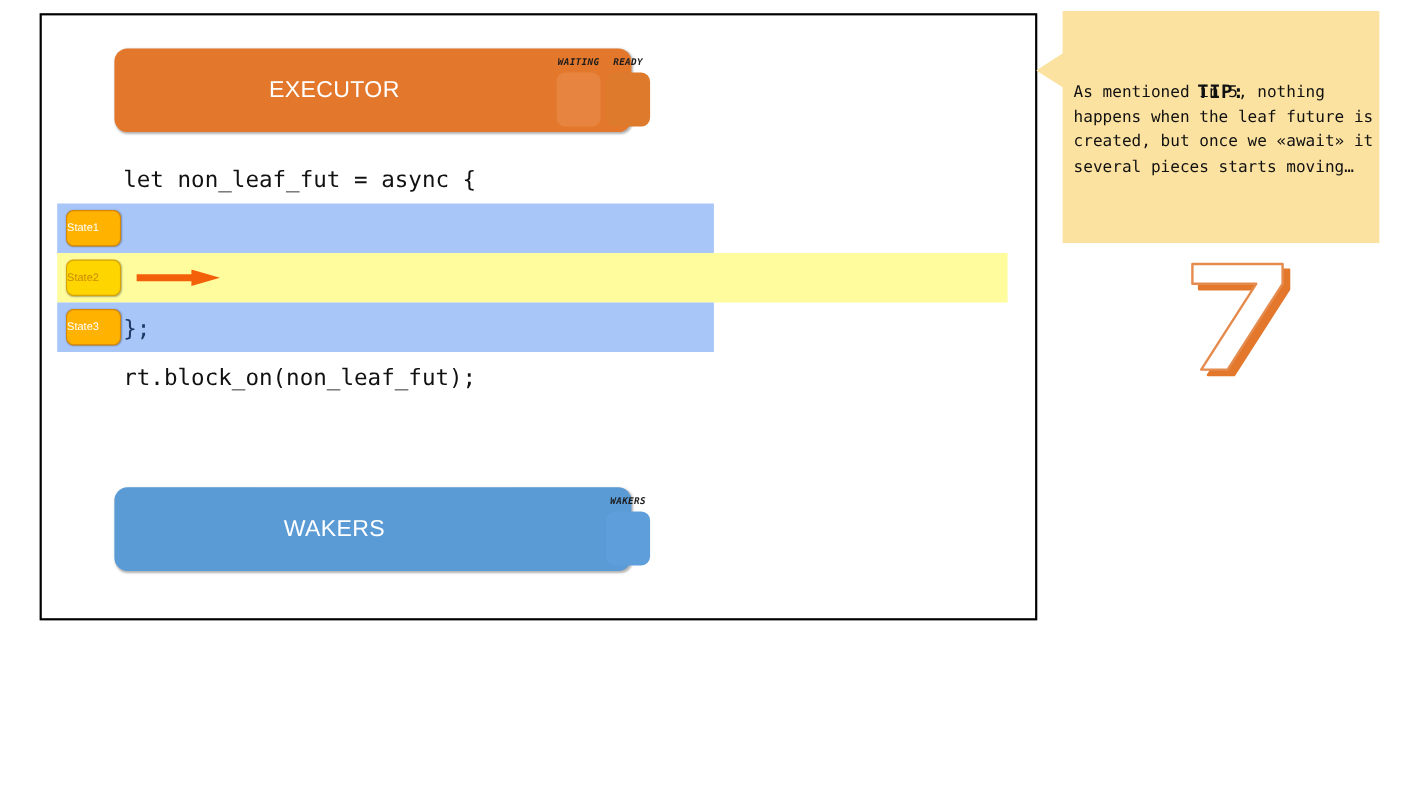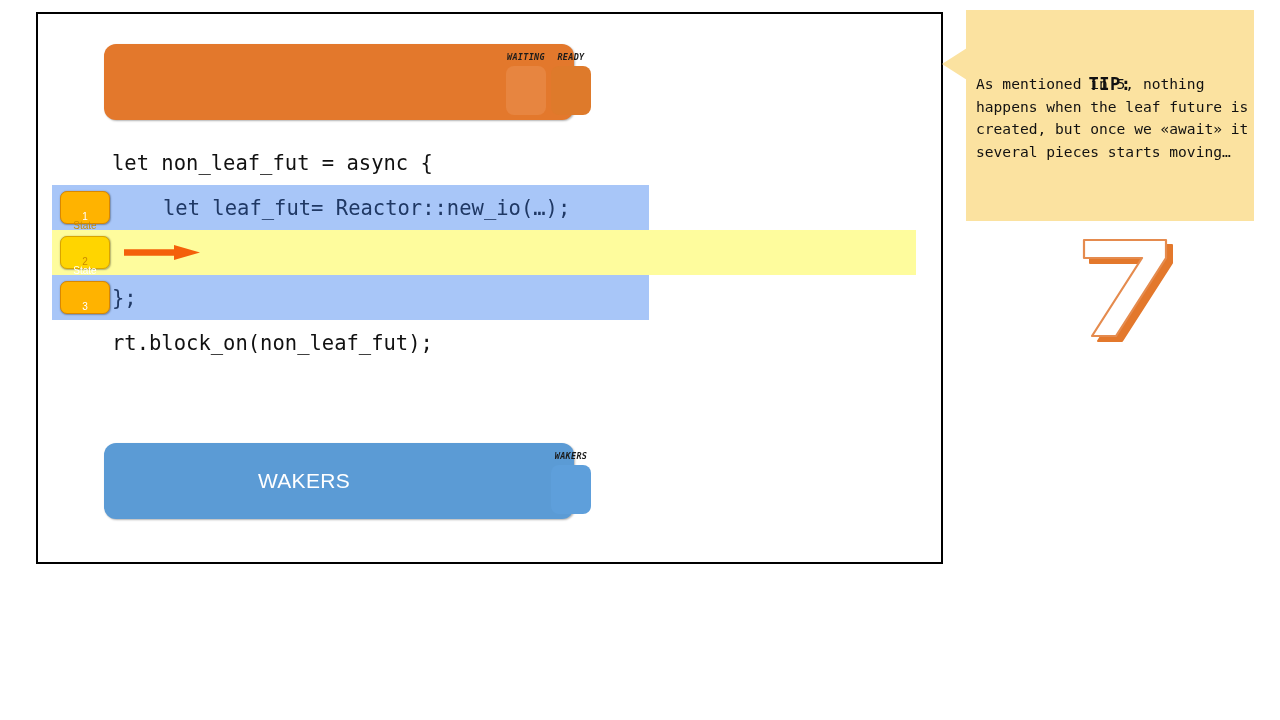--- a/index.html
+++ b/index.html
@@ -108,27 +108,26 @@
   .code-navy   { left: 125px; color: #1F3864; }
   .code-olive  { left: 125px; color: #5B5B12; }
   .code-brace  { left: 74px; color: #1F3864; }
 
   
   .state-badge {
     position: absolute;
     left: 22px; top: 6px;
     width: 50px; height: 33px;
     border-radius: 7px;
-    display: flex; flex-direction: column;
-    align-items: center; justify-content: flex-end;
+    display: flex; flex-direction: row;
+    align-items: center; justify-content: flex-start;
     font-family: "Liberation Sans", sans-serif;
     font-size: 10px;
     line-height: 12px;
     box-shadow: 0.5px 0.5px 1.5px rgba(0,0,0,0.30);
-    gap: 24px;
   }
   .badge-orange {
     background: #FFB300;
     border: 1.2px solid #D98800;
     color: #ffffff;
   }
   .badge-gold {
     background: #FFD500;
     border: 1.2px solid #D9A400;
     color: #C98A00;
@@ -189,39 +188,39 @@
   }
 </style>
 </head>
 <body>
 
 <div id="stage">
 
   <div id="slide-frame">
 
     <div class="engine-box" id="executor-box">
+      <div class="engine-title">EXECUTOR</div>
       <div class="queue-label" id="waiting-label">WAITING</div>
       <div class="queue-slot" id="waiting-slot"></div>
       <div class="queue-label" id="ready-label">READY</div>
       <div class="queue-slot" id="ready-slot"></div>
     </div>
 
     <div id="code-block">
 
       <div class="code-row">
         <div class="code-text code-plain">let non_leaf_fut = async {</div>
       </div>
 
       <div class="code-row">
         <div class="band band-blue"></div>
         <div class="state-badge badge-orange">
           <span>State</span>
           <span>1</span>
         </div>
-        <div class="code-text code-navy">let leaf_fut= Reactor::new_io(…);</div>
       </div>
 
       <div class="code-row">
         <div class="band band-yellow"></div>
         <div class="state-badge badge-gold">
           <span>State</span>
           <span>2</span>
         </div>
         <svg id="state2-arrow" viewBox="0 0 76 15">
           <path d="M0 4.3 H50 V0 L76 7.5 L50 15 V10.7 H0 Z" fill="#F4600A"></path>

